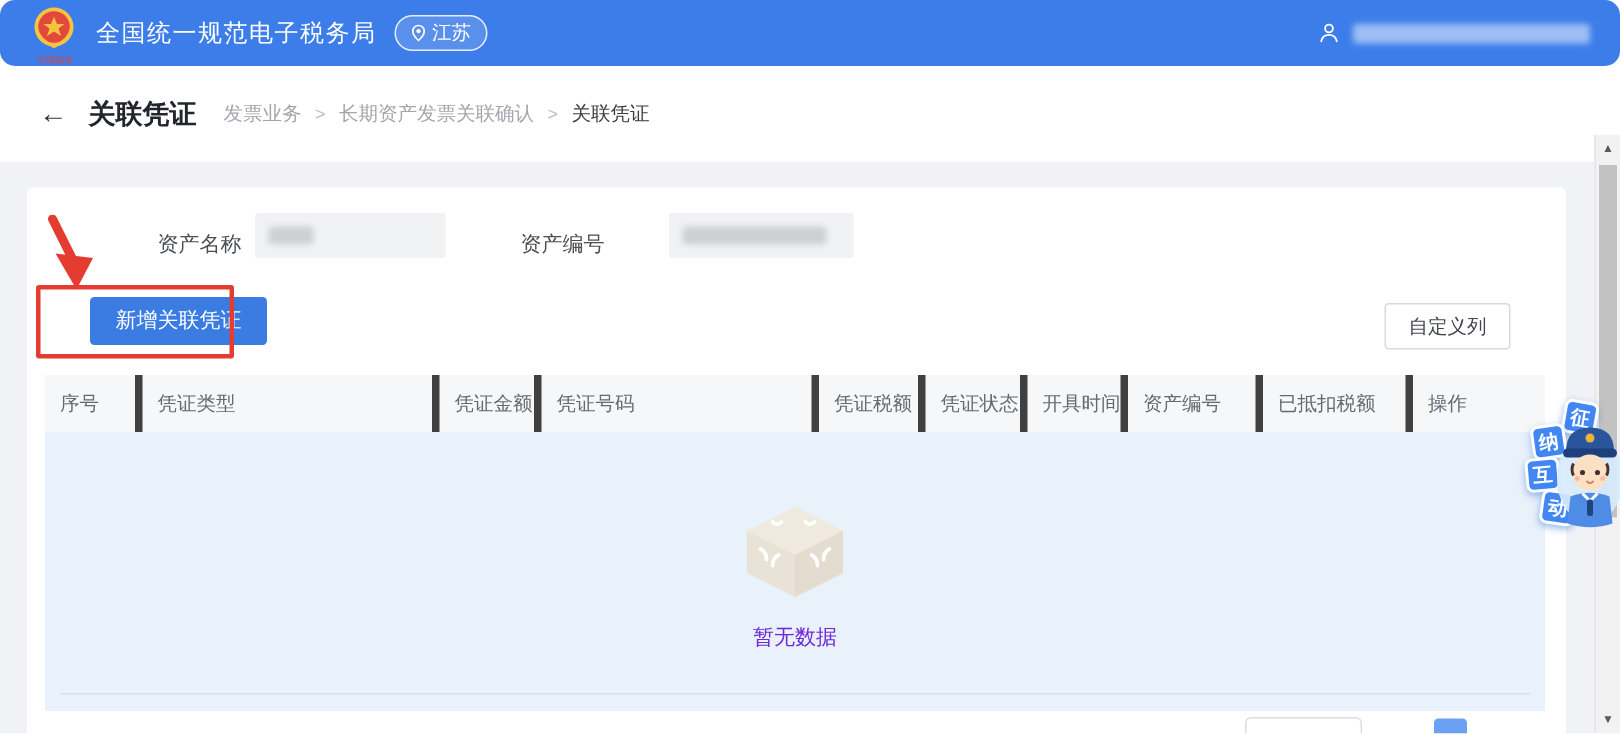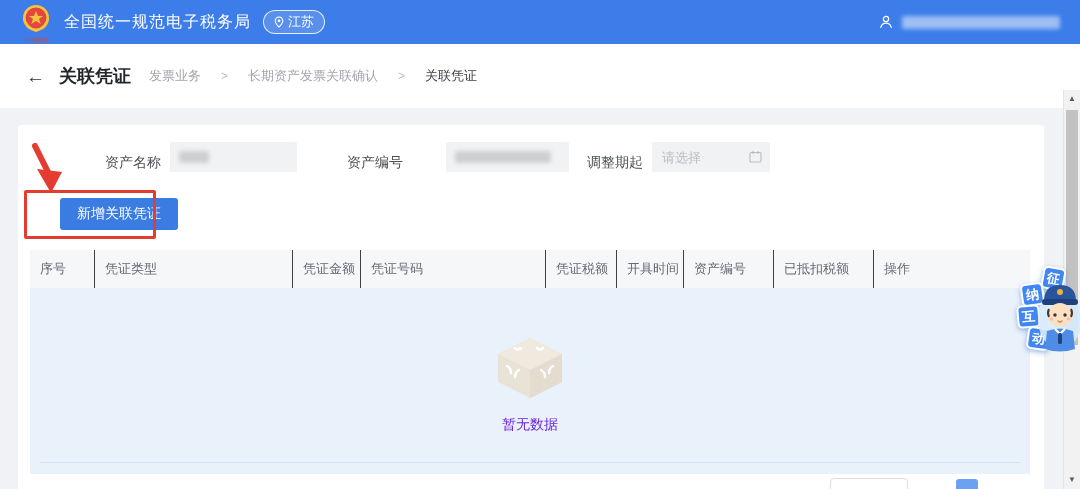--- a/index.html
+++ b/index.html
@@ -7,21 +7,21 @@
     width:1080px;height:489px;overflow:hidden;
     font-family:"Liberation Sans","DejaVu Sans",sans-serif;
     background:#fff;
   }
   .stage{position:relative;width:1080px;height:489px;overflow:hidden;background:#fff;}
 
   
   .topbar{
     position:absolute;top:0;left:0;right:0;height:44px;
     background:#3c7de9;display:flex;align-items:center;
-    padding:0 20px;box-sizing:border-box;z-index:10;
+    padding:0 20px;box-sizing:border-box;z-index:10;border-radius:10px;
   }
   .emblem{position:relative;width:34px;height:42px;margin-top:4px;flex:0 0 auto;}
   .emblem-caption{
     position:absolute;left:0;right:0;bottom:0;text-align:center;
     font-size:7px;color:#d8453a;transform:scale(.85);white-space:nowrap;
   }
   .app-title{color:#fff;font-size:16px;margin-left:10px;letter-spacing:1px;white-space:nowrap;}
   .region-pill{
     display:flex;align-items:center;gap:4px;margin-left:12px;height:22px;
     padding:0 10px;border:1px solid rgba(255,255,255,.85);border-radius:12px;
@@ -30,21 +30,21 @@
   .user{margin-left:auto;display:flex;align-items:center;gap:8px;cursor:pointer;}
   .masked-name{width:158px;height:13px;background:rgba(255,255,255,.5);border-radius:2px;filter:blur(2px);}
 
   
   .breadcrumb-bar{
     position:absolute;top:44px;left:0;right:0;height:64px;background:#fff;
     display:flex;align-items:center;padding:0 26px;box-sizing:border-box;
   }
   .back{font-size:19px;color:#2f3338;margin-right:14px;cursor:pointer;line-height:1;}
   .page-title{font-size:18px;font-weight:bold;color:#22262b;margin-right:18px;}
-  .crumbs{font-size:13px;color:#a2a6ad;display:flex;gap:20px;align-items:center;}
+  .crumbs{font-size:13px;color:#a2a6ad;display:flex;gap:9px;align-items:center;}
   .crumb{color:#a2a6ad;cursor:pointer;}
   .crumb.current{color:#3a3f45;font-weight:500;}
   .sep{color:#b9bdc4;font-size:12px;}
 
   
   .content{position:absolute;top:108px;left:0;right:0;bottom:0;background:#f0f2f5;}
   .card{position:absolute;left:18px;top:17px;width:1026px;bottom:-8px;background:#fff;border-radius:4px;}
 
   
   .field{position:absolute;top:17px;height:30px;display:flex;align-items:flex-end;gap:9px;}
@@ -77,21 +77,21 @@
     position:absolute;left:905px;top:77px;width:84px;height:31px;
     background:#fff;border:1px solid #d9d9d9;border-radius:3px;font-size:13px;color:#41454b;
     cursor:pointer;font-family:inherit;
   }
 
   
   .table{position:absolute;left:12px;right:14px;top:125px;}
   .thead{display:flex;height:38px;background:#f6f7f9;align-items:stretch;}
   .th{
     font-size:13px;color:#646a72;padding-left:10px;box-sizing:border-box;
-    border-right:1px solid #404040;display:flex;align-items:center;white-space:nowrap;overflow:hidden;
+    border-right:5px solid #404040;display:flex;align-items:center;white-space:nowrap;overflow:hidden;
   }
   .th:last-child{border-right:none;}
   .w1{width:65px;} .w2{width:198px;} .w3{width:185px;} .w4{width:68px;} .w5{width:71px;}
   .w6{width:68px;} .w7{width:67px;text-align:right;} .w8{width:90px;} .w9{width:100px;} .w10{flex:1;}
 
   .empty{height:186px;background:#e9f1fb;position:relative;}
   .cube{position:absolute;left:50%;top:48px;transform:translateX(-50%);}
   .empty-text{position:absolute;left:50%;top:128px;transform:translateX(-50%);font-size:14px;color:#6d28d9;}
   .empty-line{position:absolute;left:10px;right:10px;top:174px;height:1px;background:#d2e2f2;}
 
@@ -171,47 +171,38 @@
         <div class="input-box">
           <span class="blob"></span>
         </div>
       </div>
       <div class="field f2">
         <span class="flabel">资产编号</span>
         <div class="input-box">
           <span class="blob"></span>
         </div>
       </div>
-      <div class="field f3">
-        <span class="flabel">调整期起</span>
-        <span class="date-wrap">
-          <input class="date-input" disabled="" placeholder="请选择" style="">
-          <svg class="cal-icon" width="13" height="13" viewBox="0 0 13 13">
-            <rect x="1" y="2.5" width="11" height="9.5" rx="1.2" fill="none" stroke="#b9bcc2" stroke-width="1.1"></rect>
-            <line x1="4" y1="1" x2="4" y2="4" stroke="#b9bcc2" stroke-width="1.1"></line>
-            <line x1="9" y1="1" x2="9" y2="4" stroke="#b9bcc2" stroke-width="1.1"></line>
-          </svg>
-        </span>
-      </div>
 
       <svg class="anno-arrow" width="44" height="54" viewBox="0 0 44 54">
         <line x1="9" y1="3" x2="22" y2="29" stroke="#e43c30" stroke-width="6" stroke-linecap="round"></line>
         <polygon points="11,26 36,29 25,50" fill="#e43c30"></polygon>
       </svg>
       <div class="anno-box"></div>
 
       <button class="btn-add">新增关联凭证</button>
+      <button class="btn-customize">自定义列</button>
 
       <div class="table">
         <div class="thead">
           <div class="th w1">序号</div>
           <div class="th w2">凭证类型</div>
           <div class="th w4">凭证金额</div>
           <div class="th w3">凭证号码</div>
           <div class="th w5">凭证税额</div>
+          <div class="th w6">凭证状态</div>
           <div class="th w7">开具时间</div>
           <div class="th w8">资产编号</div>
           <div class="th w9">已抵扣税额</div>
           <div class="th w10">操作</div>
         </div>
         <div class="empty">
           <svg class="cube" width="70" height="64" viewBox="0 0 70 64">
             <polygon points="35,2 67,18 67,46 35,62 3,46 3,18" fill="#e9e2d6"></polygon>
             <polygon points="35,2 67,18 35,34 3,18" fill="#efe9de"></polygon>
             <polygon points="35,34 67,18 67,46 35,62" fill="#e4dccf"></polygon>

